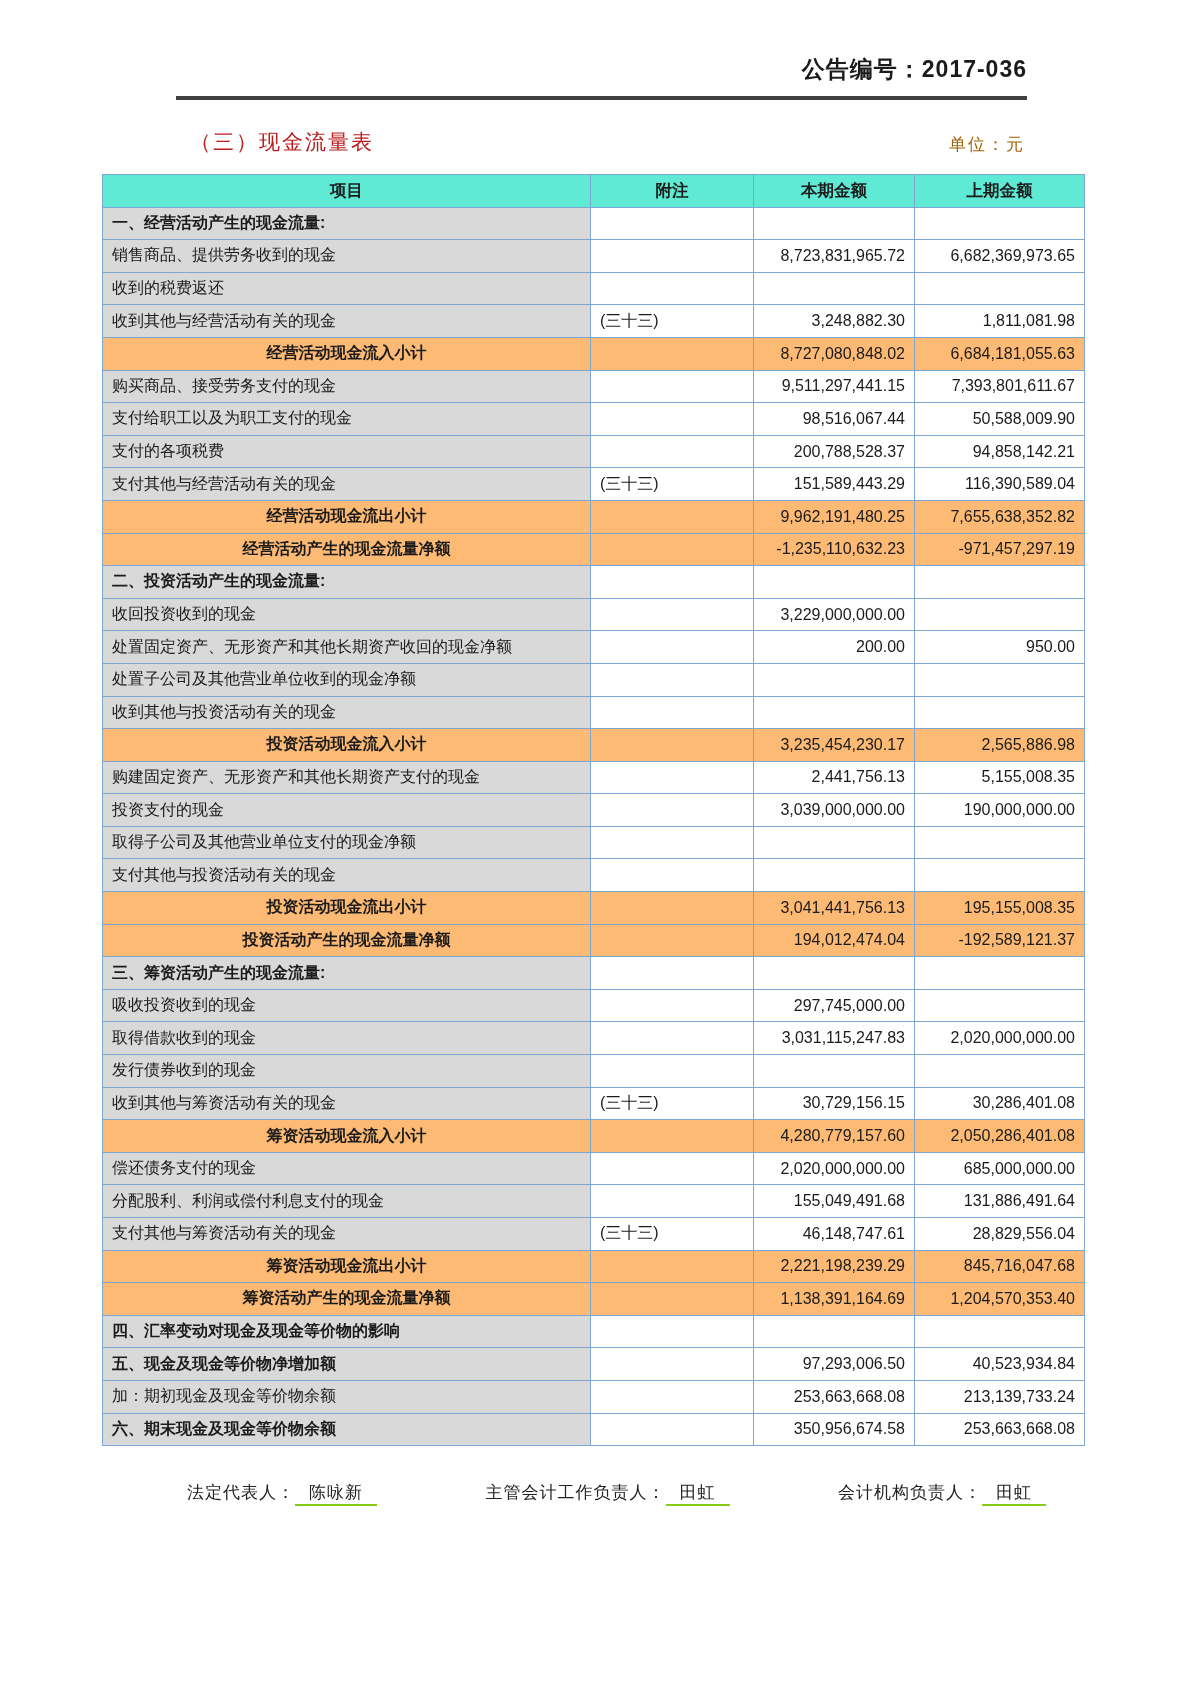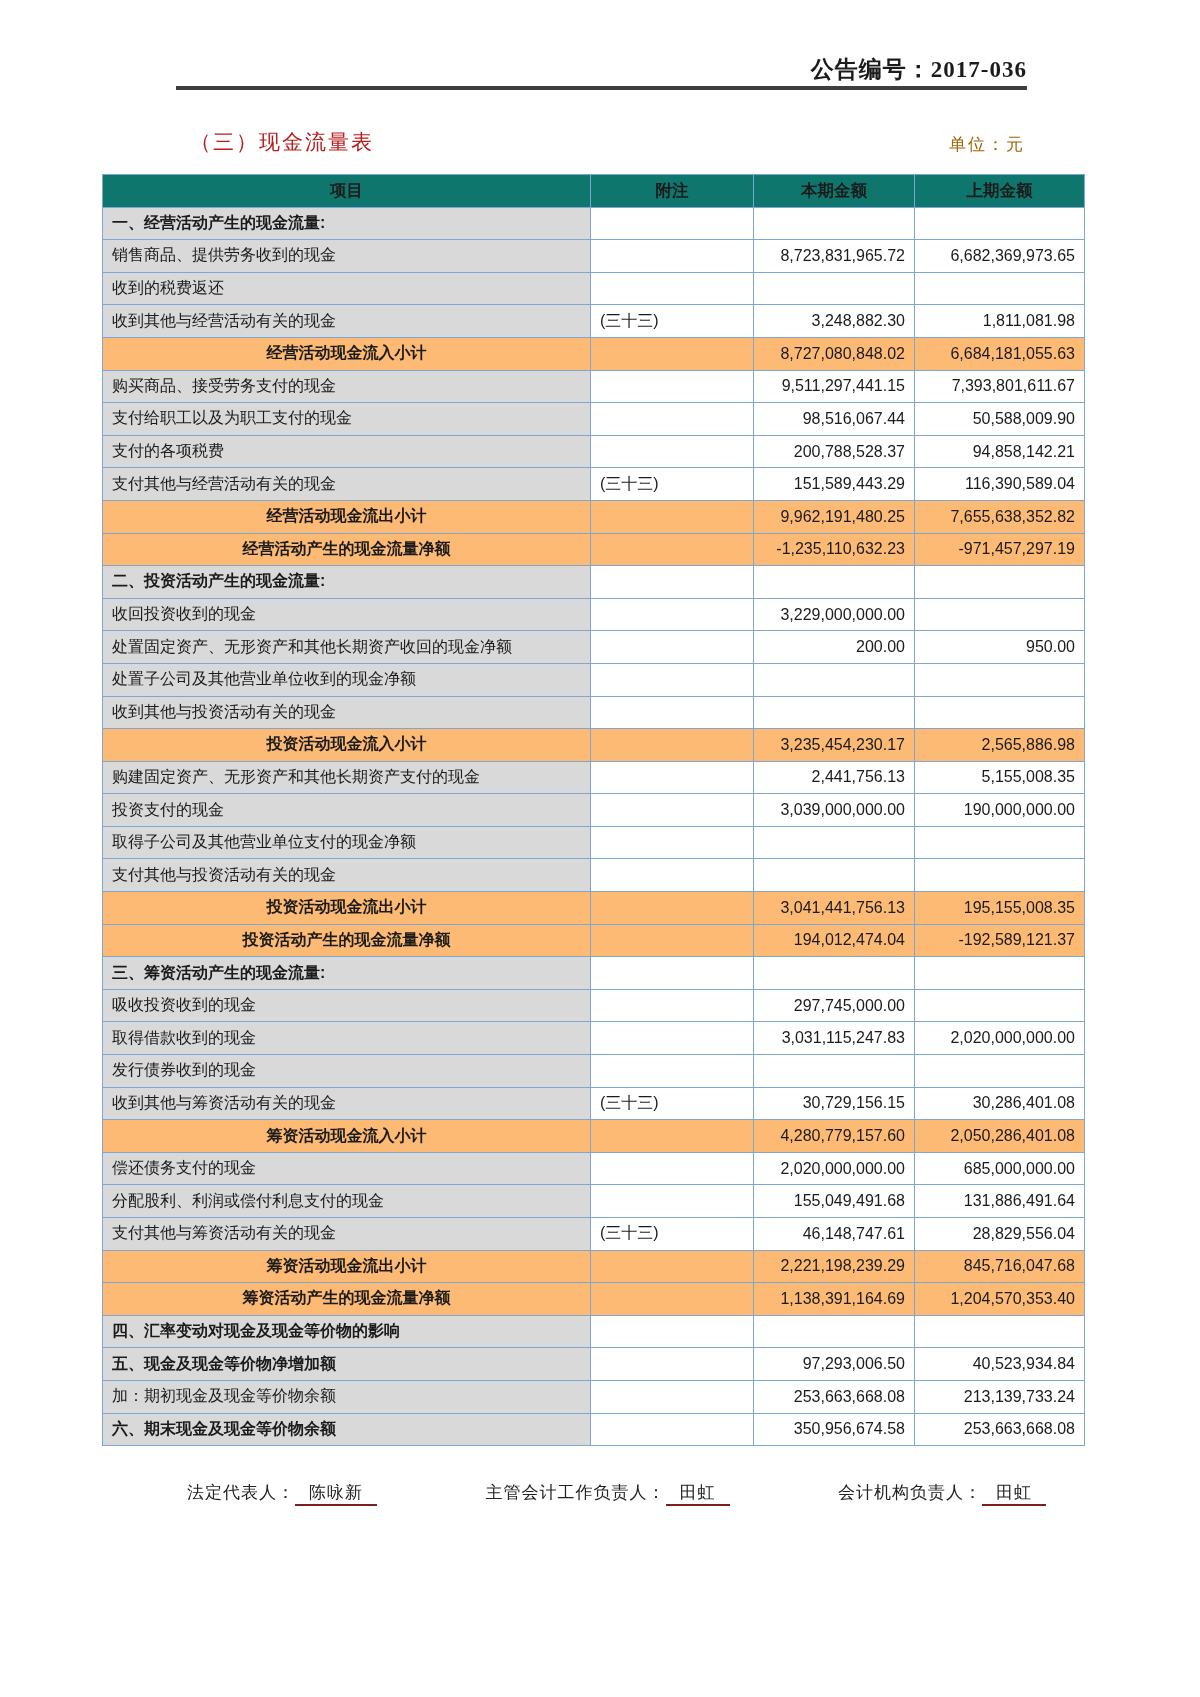--- a/index.html
+++ b/index.html
@@ -8,23 +8,23 @@
     width:1200px;height:1697px;
     background:#ffffff;
     font-family:"Liberation Sans", sans-serif;
     color:#1b1b1b;
     overflow:hidden;
   }
   
   .announce{
     position:absolute;top:54px;left:176px;width:851px;
     text-align:right;
-    font-family:Liberation Serif, serif;
+    font-family:Liberation Sans, sans-serif;
     font-weight:bold;font-size:23px;letter-spacing:1px;
-    padding-bottom:1px;
+    padding-bottom:11px;
     border-bottom:4px solid #3f3f3f;
   }
   
   .doc-title{
     position:absolute;top:128px;left:190px;
     font-family:"Liberation Serif", serif;
     font-size:21px;letter-spacing:2px;color:#b91c1c;
   }
   .unit-label{
     position:absolute;top:133px;left:880px;width:145px;
@@ -44,21 +44,21 @@
   table.cashflow col.w-pri{width:170px;}
   table.cashflow tr{height:32.6px;}
   table.cashflow th, table.cashflow td{
     border:1px solid #7da7d2;
     padding:0 9px;
     overflow:hidden;white-space:nowrap;
     font-size:16px;
     vertical-align:middle;
   }
   table.cashflow th{
-    background:#0f766e;
+    background:#5eead4;
     font-weight:bold;text-align:center;font-size:16.5px;
   }
   td.c-label{background:#d9d9d9;text-align:left;}
   td.c-note{text-align:left;font-size:15.5px;}
   td.c-num{text-align:right;font-size:15.5px;}
   tr.row-section td.c-label{font-weight:bold;}
   tr.row-bold td.c-label{font-weight:bold;}
   tr.row-subtotal td{background:#fdba74;}
   tr.row-subtotal td.c-label{font-weight:bold;text-align:center;}
   
@@ -66,21 +66,21 @@
     position:absolute;top:1481px;left:102px;width:982px;
     box-sizing:border-box;
     padding-left:85px;padding-right:38px;
     display:flex;justify-content:space-between;
     font-size:17px;letter-spacing:1px;color:#222;
   }
   .signer{white-space:nowrap;}
   .signer .name{
     display:inline-block;
     padding:0 14px;
-    border-bottom:2px solid #7f1d1d;
+    border-bottom:2px solid #84cc16;
   }
 </style>
 </head>
 <body>
 
 <div class="page">
 
   <div class="announce">公告编号：2017-036</div>
 
   <div class="doc-title">（三）现金流量表</div>

